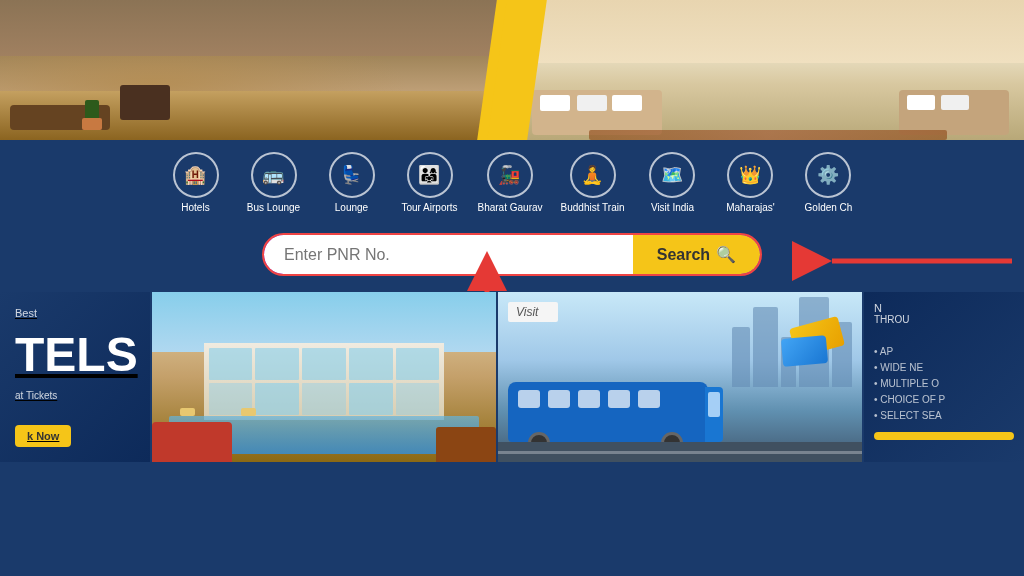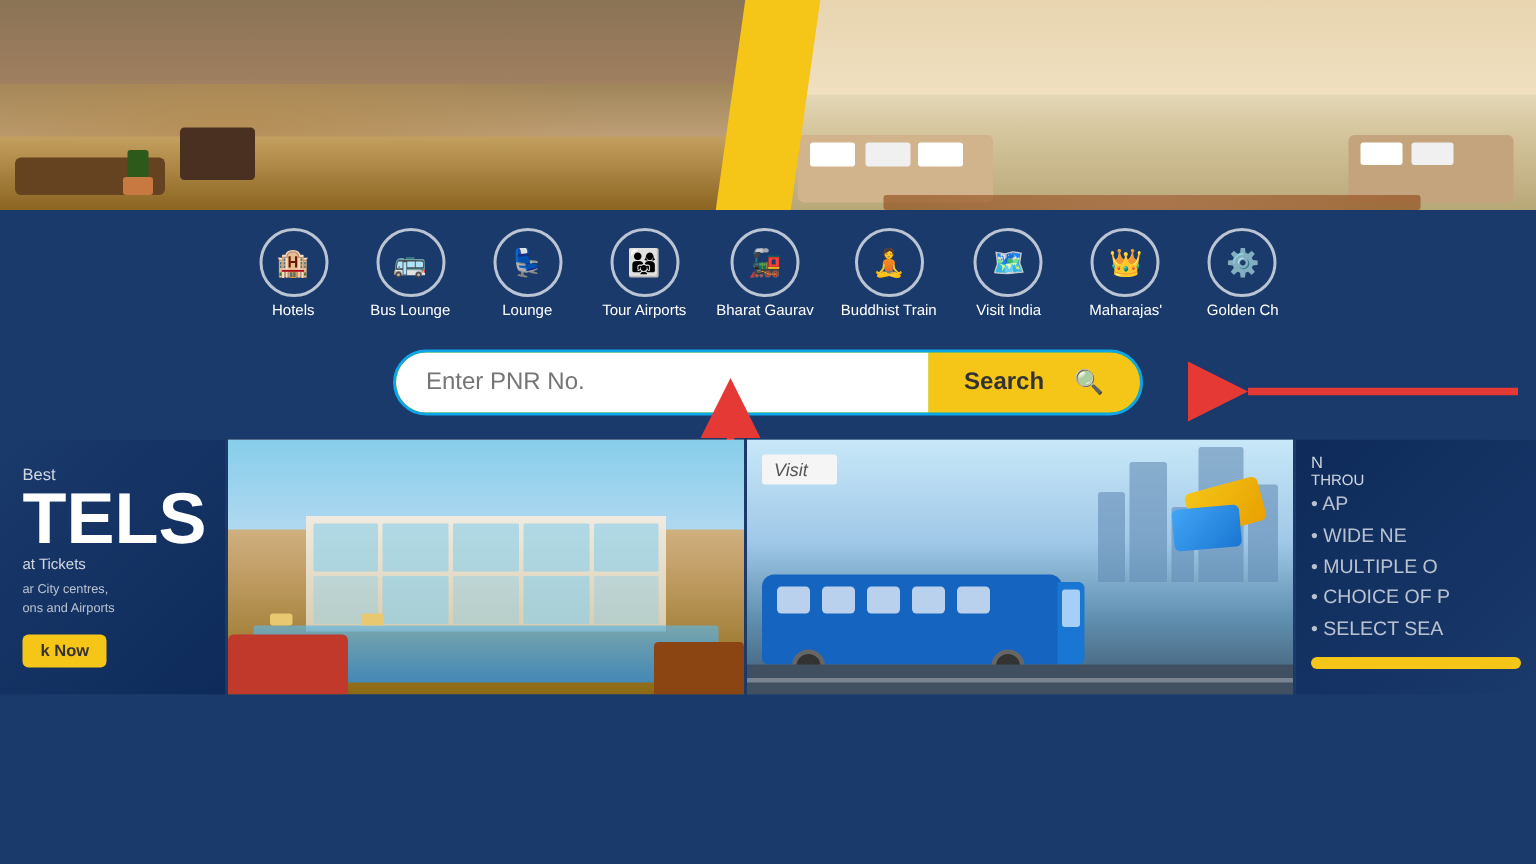--- a/index.html
+++ b/index.html
@@ -124,22 +124,22 @@
       justify-content: center;
       align-items: center;
       position: relative;
     }
 
     .search-container {
       display: flex;
       width: 500px;
       border-radius: 30px;
       overflow: hidden;
-      background: #84cc16;
-      border: 2px solid #0ea5e9;
+      background: #a21caf;
+      border: 2px solid #ef4444;
       position: relative;
     }
 
     .search-input {
       flex: 1;
       border: none;
       outline: none;
       padding: 10px 20px;
       font-size: 16px;
       color: #999;
@@ -147,21 +147,21 @@
       border-radius: 30px 0 0 30px;
     }
 
     .search-button {
       background: #f5c518;
       border: none;
       padding: 10px 24px;
       cursor: pointer;
       display: flex;
       align-items: center;
-      gap: 20px;
+      gap: 6px;
       font-size: 16px;
       font-weight: bold;
       color: #333;
       border-radius: 0 30px 30px 0;
     }
 
     
     .bottom-banners {
       display: flex;
       width: 100%;
@@ -174,23 +174,24 @@
       flex: 1;
       position: relative;
       overflow: hidden;
     }
 
     .banner-blue-left {
       background: linear-gradient(135deg, #1a3a6b, #0d2a5a);
       padding: 15px;
       display: flex;
       flex-direction: column;
-      justify-content: center;
+      justify-content: space-between;
       min-width: 130px;
       max-width: 150px;
+      text-decoration: underline;
     }
 
     .banner-hotel-img {
       background: linear-gradient(180deg, #E8D5B0 0%, #c4a06a 50%, #8B6914 100%);
       position: relative;
       overflow: hidden;
       flex: 1.2;
     }
 
     .banner-bus-img {
@@ -423,21 +424,20 @@
     </svg>
   </div>
 </div>
 
 <div class="bottom-banners">
 
   <div class="banner banner-blue-left">
     <div style="font-size:11px;color:rgba(255,255,255,0.8);">Best</div>
     <div style="font-size:48px;font-weight:900;color:white;line-height:1;">TELS</div>
     <div style="font-size:10px;color:rgba(255,255,255,0.8);">at Tickets</div>
-    <div style="font-size:8.5px;color:rgba(255,255,255,0.7);margin-top:4px;line-height:1.5;">ar City centres,<br>ons and Airports</div>
     <button class="book-now-btn">k Now</button>
   </div>
 
   <div class="banner banner-hotel-img">
 
     <div style="position:absolute;top:0;left:0;right:0;height:35%;background:linear-gradient(180deg,#87CEEB,#B0D8F0);"></div>
 
     <div style="position:absolute;bottom:25%;left:15%;width:70%;height:45%;background:linear-gradient(180deg,#F0EBE0,#D8CDB0);">
 
       <div style="display:grid;grid-template-columns:repeat(5,1fr);gap:3px;padding:5px;height:100%;">
@@ -494,19 +494,19 @@
       <div class="bus-wheel" style="right:25px;"></div>
     </div>
 
     <div style="position:absolute;bottom:0;left:0;right:0;height:20px;background:#405060;"></div>
     <div style="position:absolute;bottom:8px;left:0;right:0;height:3px;background:rgba(255,255,255,0.3);"></div>
   </div>
 
   <div class="banner banner-blue-right">
     <div style="font-size:11px;color:rgba(255,255,255,0.8);">N</div>
     <div style="font-size:10px;color:rgba(255,255,255,0.8);">THROU</div>
-    <div style="font-size:13px;color:rgba(255,255,255,0.7);margin-top:0;line-height:1.6;">
+    <div style="font-size:10px;color:rgba(255,255,255,0.7);margin-top:19px;line-height:1.6;">
       • AP<br>• WIDE NE<br>• MULTIPLE O<br>• CHOICE OF P<br>• SELECT SEA
     </div>
     <button style="margin-top:8px;padding:4px 10px;background:#f5c518;border:none;border-radius:4px;font-size:11px;font-weight:bold;cursor:pointer;color:#333;"></button>
   </div>
 
 </div>
 
 </body></html>

